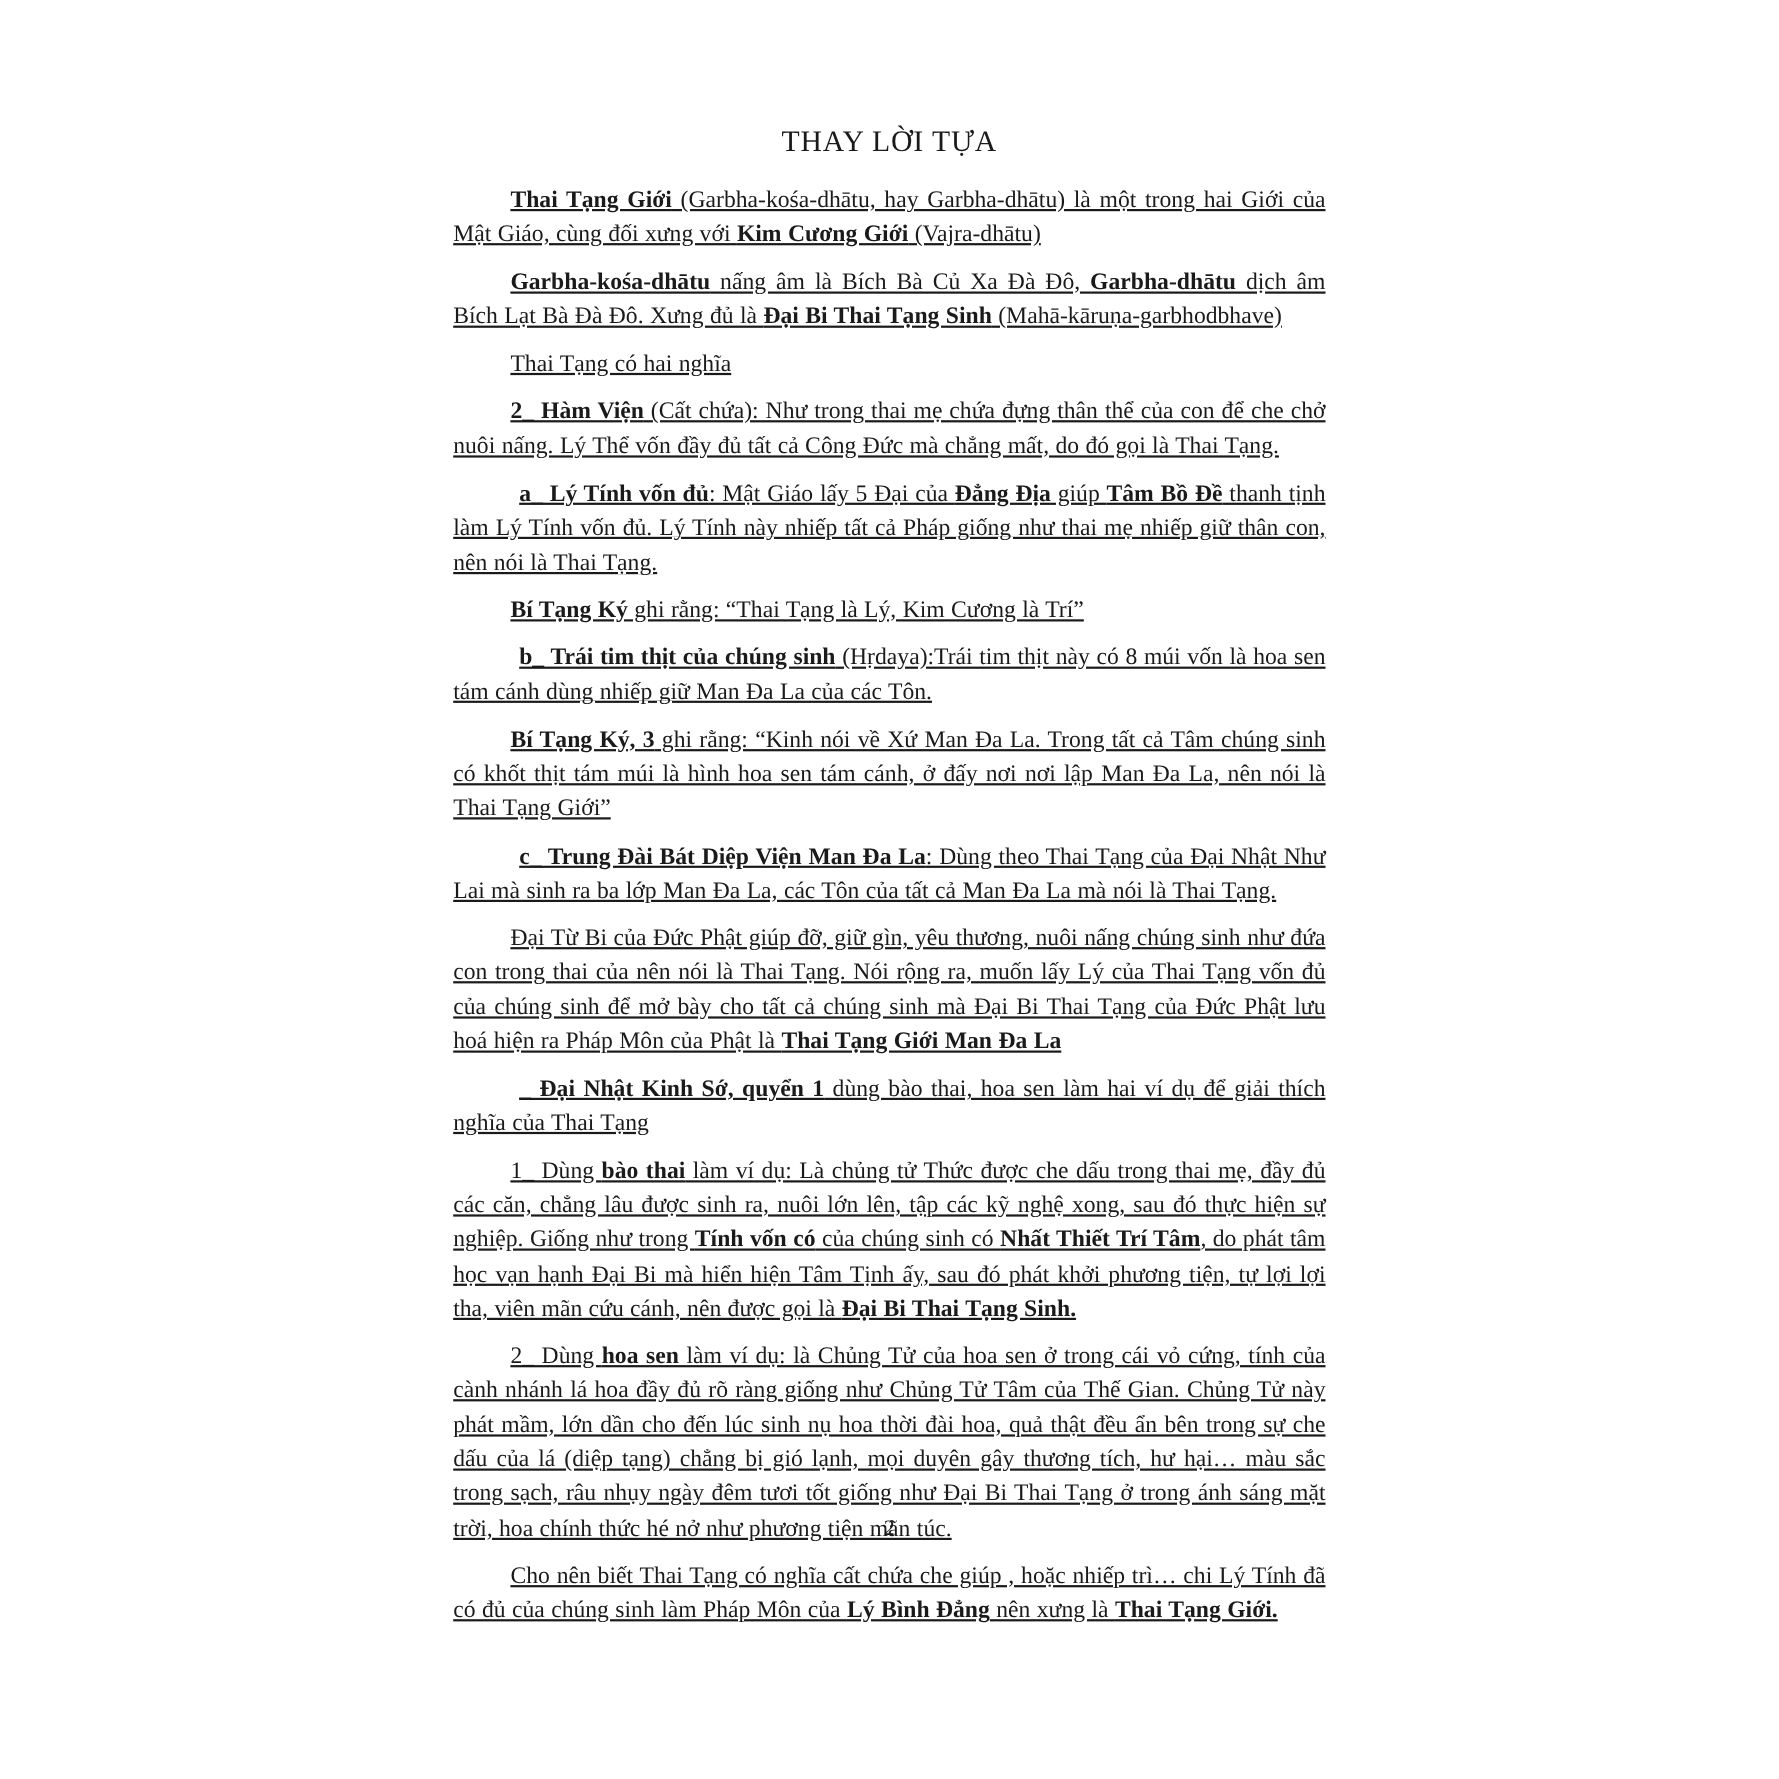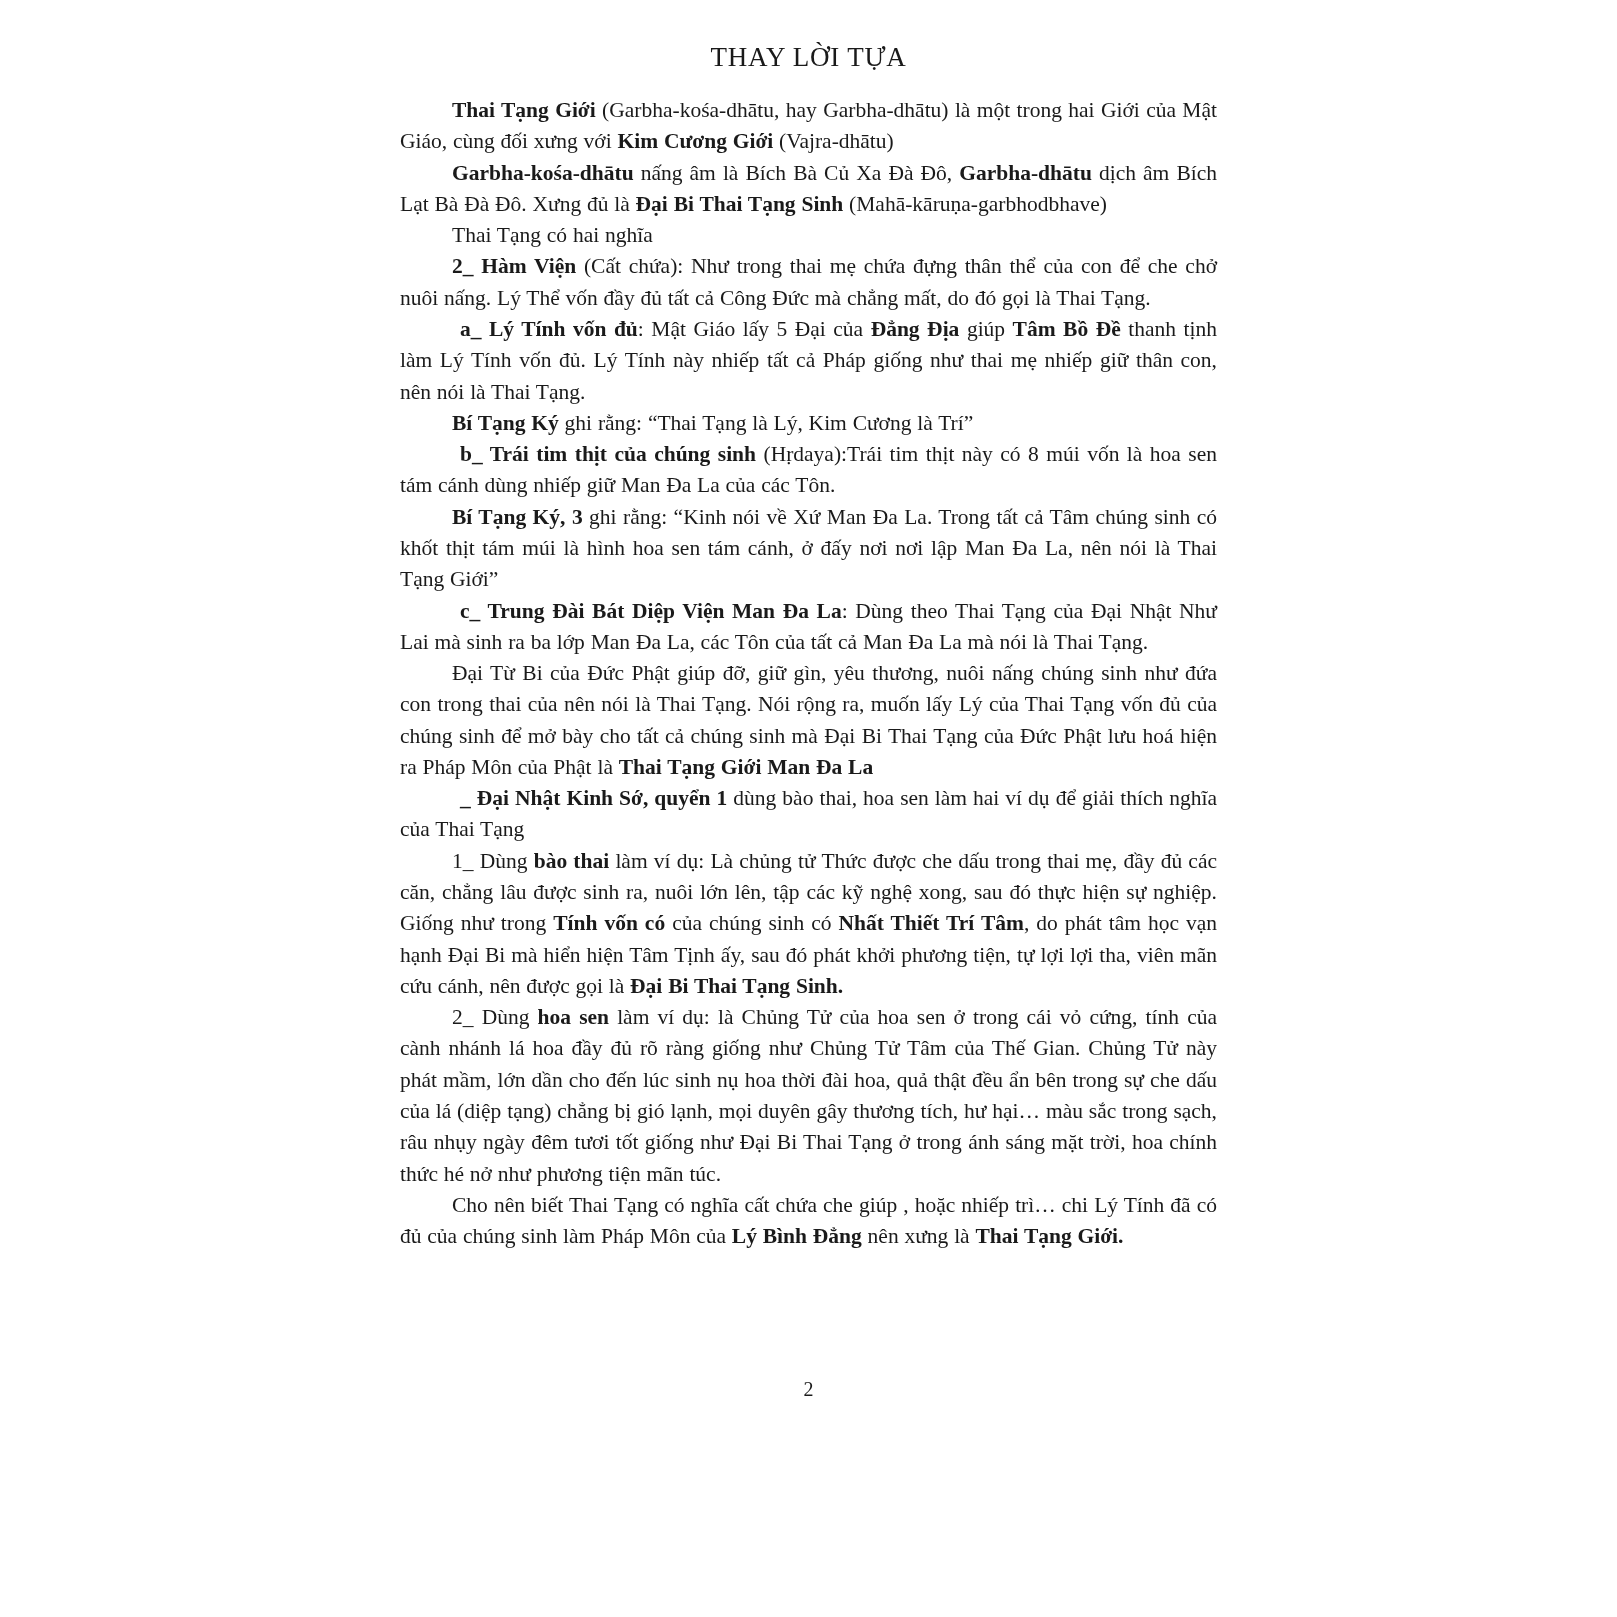--- a/index.html
+++ b/index.html
@@ -12,39 +12,40 @@
     height: 1617px;
     font-family: "Liberation Serif", serif;
     color: #1a1a1a;
     -webkit-font-smoothing: antialiased;
   }
   .page {
     position: relative;
     width: 1617px;
     height: 1617px;
     box-sizing: border-box;
-    padding: 42px 400px 0 400px;
+    padding: 113px 400px 0 400px;
   }
   .doc-title {
     text-align: center;
     font-size: 27px;
     letter-spacing: 0.8px;
     font-weight: 400;
     margin: 0 0 22px 0;
     font-family: "Liberation Serif", serif;
   }
   .body-text {
     font-size: 21.5px;
     line-height: 1.455;
     text-align: justify;
     text-justify: inter-word;
   }
   .body-text p {
-    margin: 0;
+    margin: 12px;
     text-indent: 52px;
+    text-decoration: underline;
   }
   .body-text p.indent-small {
     text-indent: 60px;
   }
   b, strong {
     font-weight: bold;
   }
   .page-number {
     position: absolute;
     left: 0;

